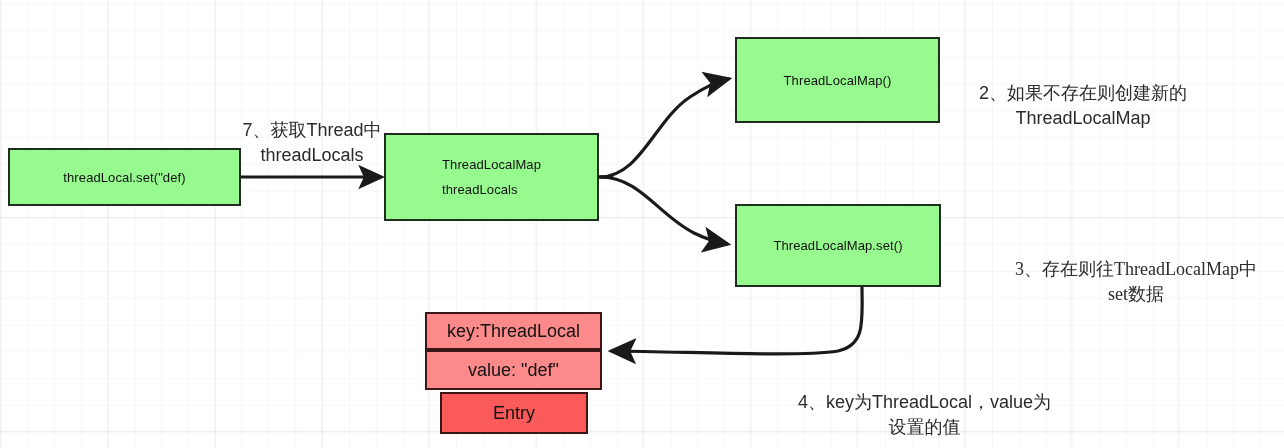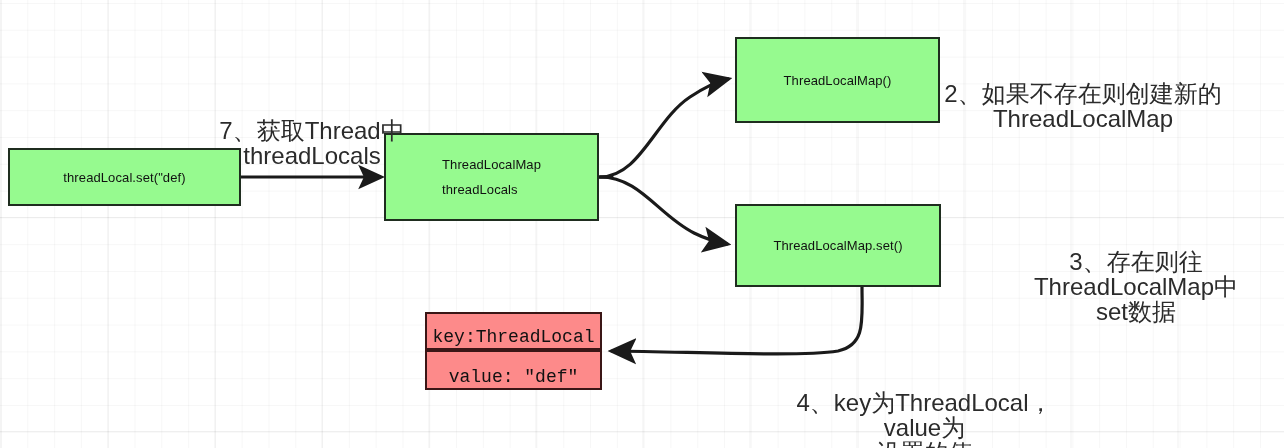--- a/index.html
+++ b/index.html
@@ -51,34 +51,33 @@
     font-size: 13px;
     line-height: 25px;
     letter-spacing: 0.1px;
     white-space: pre-line;
   }
   .entry-row {
     position: absolute;
     box-sizing: border-box;
     border: 2px solid #3a1616;
     display: flex;
-    align-items: flex-end;
+    align-items: center;
     justify-content: center;
     text-align: center;
     font-size: 18px;
     line-height: 22px;
     color: #111111;
-    font-family: Liberation Mono, monospace;
   }
   .entry-kv { background: #fd8a8a; }
   .entry-name { background: #fb5a5a; }
   .note {
     position: absolute;
     text-align: center;
-    font-size: 24px;
+    font-size: 18px;
     line-height: 25px;
     color: #2b2b2b;
     white-space: pre-line;
   }
 </style>
 </head>
 <body>
 
 <div id="canvas">
 
@@ -128,32 +127,35 @@
   </div>
 
   <div class="entry-row entry-kv" style="left:425px; top:312px; width:177px; height:38px;">
     <span>key:ThreadLocal</span>
   </div>
 
   <div class="entry-row entry-kv" style="left:425px; top:350px; width:177px; height:40px;">
     <span>value: "def"</span>
   </div>
 
+  <div class="entry-row entry-name" style="left:440px; top:392px; width:148px; height:42px;">
+    <span>Entry</span>
+  </div>
 
   <div class="note" style="left:202px; top:93px; width:220px;">
     <span>7、获取Thread中
 threadLocals</span>
   </div>
 
   <div class="note" style="left:943px; top:56px; width:280px;">
     <span>2、如果不存在则创建新的
 ThreadLocalMap</span>
   </div>
 
-  <div class="note" style="left:988px; top:224px; width:296px;">
+  <div class="note" style="left:988px; top:232px; width:296px;font-family:Liberation Serif, serif;">
     <span>3、存在则往ThreadLocalMap中
 set数据</span>
   </div>
 
   <div class="note" style="left:772px; top:365px; width:305px;">
     <span>4、key为ThreadLocal，value为
 设置的值</span>
   </div>
 
 </div>

